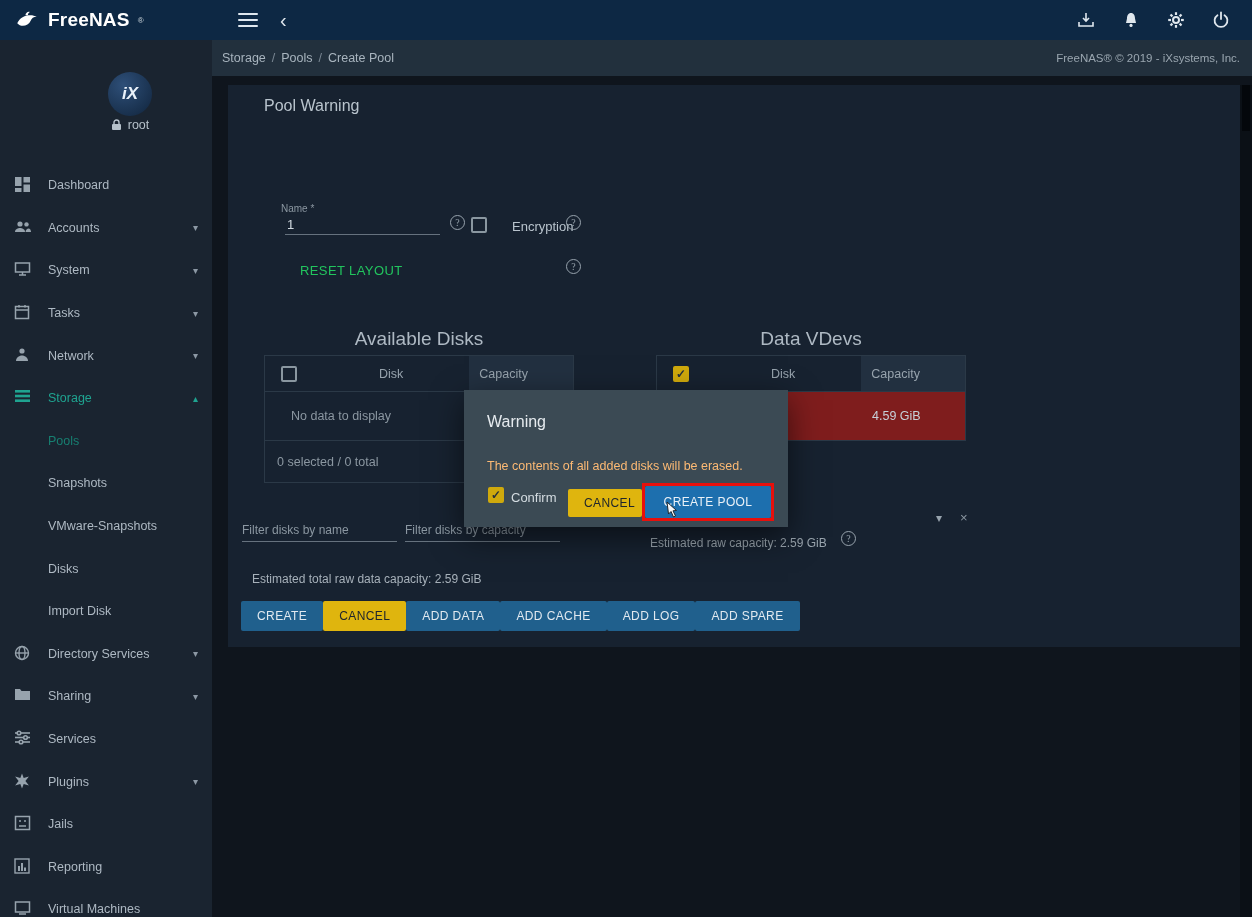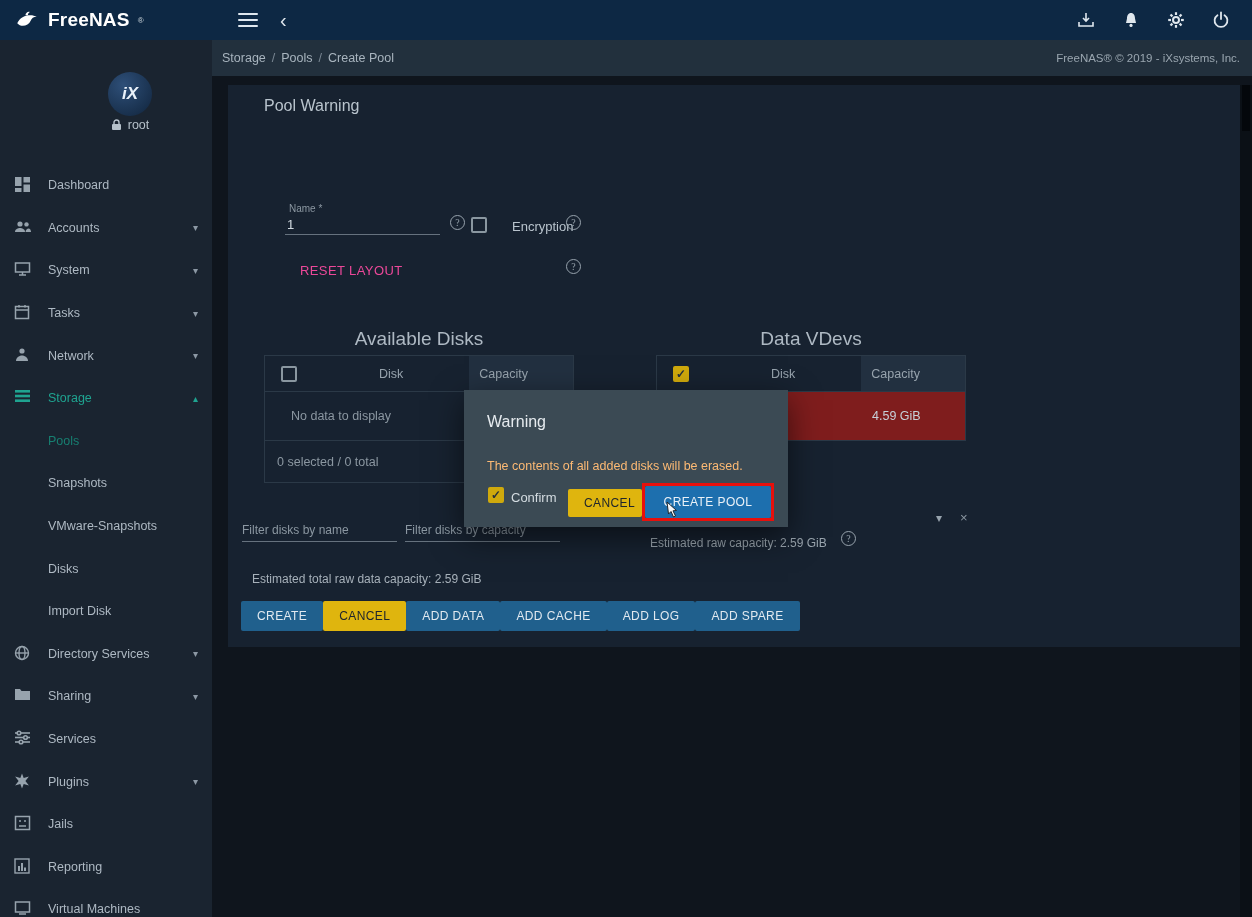--- a/index.html
+++ b/index.html
@@ -50,21 +50,21 @@
   .card { position:absolute; left:16px; top:9px; width:1012px; height:562px; background:#172230; }
   .card-title { position:absolute; left:36px; top:12px; font-size:16px; color:#b9c4cd; }
 
   .field-label { position:absolute; font-size:10px; color:#8b97a1; }
   .uline-input { position:absolute; height:20px; border-bottom:1px solid #66727e; font-size:13px; color:#d3dbe1; padding:2px 2px 0 2px; cursor:text; }
   .qmark { position:absolute; width:15px; height:15px; border:1.5px solid #97a3ad; border-radius:50%; color:#97a3ad; font-size:10px; font-family:"Liberation Serif", serif; display:flex; align-items:center; justify-content:center; cursor:pointer; }
 
   .cb { width:16px; height:16px; border:2px solid #8a97a0; border-radius:2px; background:transparent; display:inline-flex; align-items:center; justify-content:center; cursor:pointer; }
   .cb.checked { background:#cfa90c; border-color:#cfa90c; color:#27313b; font-size:12px; font-weight:bold; }
 
-  .flat-btn { position:absolute; font-size:13px; color:#ec4899; letter-spacing:.4px; cursor:pointer; padding:6px 10px; border-radius:2px; }
+  .flat-btn { position:absolute; font-size:13px; color:#22c55e; letter-spacing:.4px; cursor:pointer; padding:6px 10px; border-radius:2px; }
 
   .section-title { position:absolute; width:310px; text-align:center; font-size:19px; color:#aeb9c3; }
 
   .dtable { position:absolute; width:310px; border:1px solid #2b3947; border-bottom:none; font-size:12.5px; }
   .thead { display:flex; height:36px; border-bottom:1px solid #2b3947; align-items:stretch; color:#97a3ad; }
   .th-cb { width:48px; display:flex; align-items:center; justify-content:center; }
   .th-disk { width:157px; display:flex; align-items:center; justify-content:center; }
   .th-cap { width:104px; display:flex; align-items:center; padding-left:10px; background:#223040; }
   .trow { display:flex; height:49px; border-bottom:1px solid #2b3947; align-items:center; }
   .trow.filled { background:#7f1d1d; color:#c7d0d8; }
@@ -350,21 +350,21 @@
       <span>Virtual Machines</span>
     </div>
   </div>
 </div>
 
 <div class="main">
 
   <div class="card">
     <div class="card-title">Pool Warning</div>
 
-    <div class="field-label" style="left:61px; top:118px;">Name *</div>
+    <div class="field-label" style="left:53px; top:118px;">Name *</div>
     <div class="uline-input" style="left:57px; top:130px; width:155px;">1</div>
     <div class="qmark" style="left:222px; top:130px;">?</div>
 
     <span class="cb" style="position:absolute; left:243px; top:132px;"></span>
     <div style="position:absolute; left:284px; top:134px; font-size:13px; color:#b9c4cd;">Encryption</div>
     <div class="qmark" style="left:338px; top:130px;">?</div>
 
     <div class="flat-btn" style="left:62px; top:172px;">RESET LAYOUT</div>
     <div class="qmark" style="left:338px; top:174px;">?</div>
 

